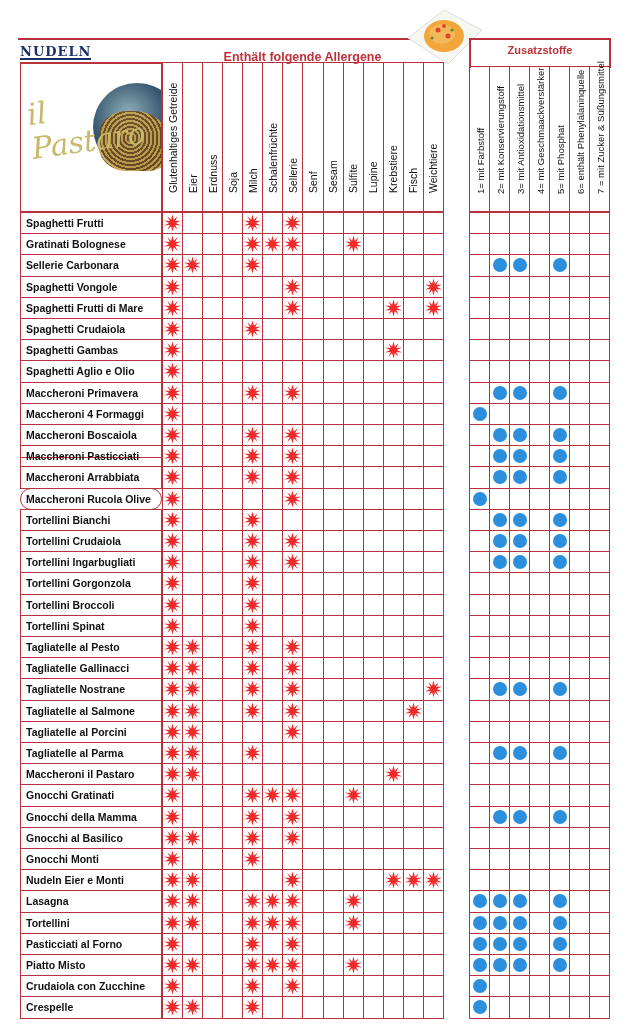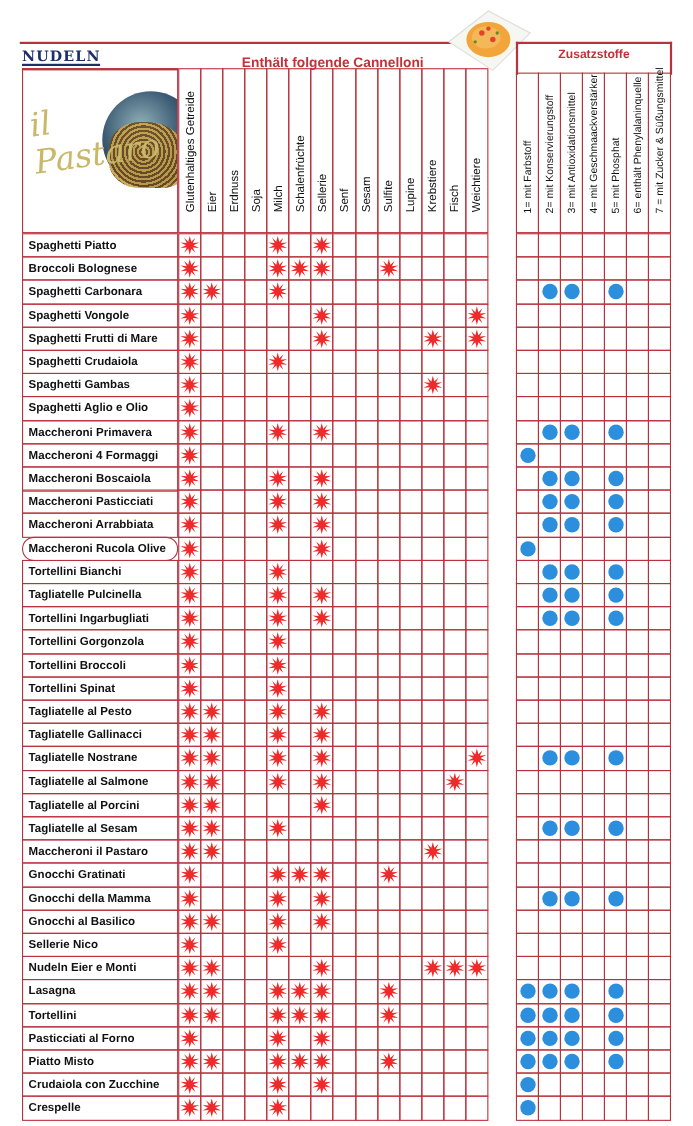--- a/index.html
+++ b/index.html
@@ -24,21 +24,21 @@
   .star { position:absolute; left:1px; top:1px; width:17px; height:18px; }
   .dot { position:absolute; left:3px; top:3px; width:14px; height:14px; border-radius:50%; background:#2b8fde; }
 </style>
 </head>
 <body>
 
 <div id="frame-top" class="abs"></div>
 <div id="brand" class="abs">
   <span id="brand-text">NUDELN</span>
 </div>
-<div id="allergen-title" class="abs">Enthält folgende Cannelloni</div>
+<div id="allergen-title" class="abs">Enthält folgende Allergene</div>
 
 <svg id="food-photo" class="abs" viewBox="0 0 80 58">
   <polygon points="4,30 40,2 78,22 44,56" fill="#f7f7f2" stroke="#ddd"></polygon>
   <ellipse cx="40" cy="28" rx="20" ry="16" fill="#f2a53a"></ellipse>
   <ellipse cx="38" cy="26" rx="13" ry="10" fill="#f4b85a"></ellipse>
   <circle cx="34" cy="22" r="2.5" fill="#e0442a"></circle>
     <circle cx="44" cy="28" r="2.5" fill="#e0442a"></circle>
     <circle cx="40" cy="18" r="2" fill="#e0442a"></circle>
   <circle cx="28" cy="30" r="1.5" fill="#5a8a2a"></circle>
     <circle cx="48" cy="22" r="1.5" fill="#5a8a2a"></circle>
@@ -111,21 +111,21 @@
     </div>
     <div class="hcell" style="left: 549.28px; width: 21.07px; top: 66px; height: 146px;">
       <span class="hlabel alabel">5= mit Phosphat</span>
     </div>
     <div class="hcell" style="left: 569.35px; width: 21.07px; top: 66px; height: 146px;">
       <span class="hlabel alabel">6= enthält Phenylalaninquelle</span>
     </div>
     <div class="hcell" style="left: 589.42px; width: 21.07px; top: 66px; height: 146px;">
       <span class="hlabel alabel">7 = mit Zucker &amp; Süßungsmittel</span>
     </div>
-    <div class="row-label" style="top: 212px; height: 22.2px;">Spaghetti Piatto</div>
+    <div class="row-label" style="top: 212px; height: 22.2px;">Spaghetti Frutti</div>
     <div class="cell" style="left: 162px; top: 212px; width: 21.07px; height: 22.2px;"><span><svg class="star" viewBox="0 0 20 20">
           <polygon fill="#ee2a2a" points="10,0 11.6,6.2 16,2 13.2,7.6 20,7 14,10 20,13 13.2,12.4 16,18 11.6,13.8 10,20 8.4,13.8 4,18 6.8,12.4 0,13 6,10 0,7 6.8,7.6 4,2 8.4,6.2"></polygon>
         </svg></span></div>
     <div class="cell" style="left: 182.07px; top: 212px; width: 21.07px; height: 22.2px;"></div>
     <div class="cell" style="left: 202.14px; top: 212px; width: 21.07px; height: 22.2px;"></div>
     <div class="cell" style="left: 222.21px; top: 212px; width: 21.07px; height: 22.2px;"></div>
     <div class="cell" style="left: 242.28px; top: 212px; width: 21.07px; height: 22.2px;"><span><svg class="star" viewBox="0 0 20 20">
           <polygon fill="#ee2a2a" points="10,0 11.6,6.2 16,2 13.2,7.6 20,7 14,10 20,13 13.2,12.4 16,18 11.6,13.8 10,20 8.4,13.8 4,18 6.8,12.4 0,13 6,10 0,7 6.8,7.6 4,2 8.4,6.2"></polygon>
         </svg></span></div>
     <div class="cell" style="left: 262.35px; top: 212px; width: 21.07px; height: 22.2px;"></div>
@@ -139,21 +139,21 @@
     <div class="cell" style="left: 382.77px; top: 212px; width: 21.07px; height: 22.2px;"></div>
     <div class="cell" style="left: 402.84px; top: 212px; width: 21.07px; height: 22.2px;"></div>
     <div class="cell" style="left: 422.91px; top: 212px; width: 21.07px; height: 22.2px;"></div>
     <div class="cell" style="left: 469px; top: 212px; width: 21.07px; height: 22.2px;"></div>
     <div class="cell" style="left: 489.07px; top: 212px; width: 21.07px; height: 22.2px;"></div>
     <div class="cell" style="left: 509.14px; top: 212px; width: 21.07px; height: 22.2px;"></div>
     <div class="cell" style="left: 529.21px; top: 212px; width: 21.07px; height: 22.2px;"></div>
     <div class="cell" style="left: 549.28px; top: 212px; width: 21.07px; height: 22.2px;"></div>
     <div class="cell" style="left: 569.35px; top: 212px; width: 21.07px; height: 22.2px;"></div>
     <div class="cell" style="left: 589.42px; top: 212px; width: 21.07px; height: 22.2px;"></div>
-    <div class="row-label" style="top: 233.2px; height: 22.2px;">Broccoli Bolognese</div>
+    <div class="row-label" style="top: 233.2px; height: 22.2px;">Gratinati Bolognese</div>
     <div class="cell" style="left: 162px; top: 233.2px; width: 21.07px; height: 22.2px;"><span><svg class="star" viewBox="0 0 20 20">
           <polygon fill="#ee2a2a" points="10,0 11.6,6.2 16,2 13.2,7.6 20,7 14,10 20,13 13.2,12.4 16,18 11.6,13.8 10,20 8.4,13.8 4,18 6.8,12.4 0,13 6,10 0,7 6.8,7.6 4,2 8.4,6.2"></polygon>
         </svg></span></div>
     <div class="cell" style="left: 182.07px; top: 233.2px; width: 21.07px; height: 22.2px;"></div>
     <div class="cell" style="left: 202.14px; top: 233.2px; width: 21.07px; height: 22.2px;"></div>
     <div class="cell" style="left: 222.21px; top: 233.2px; width: 21.07px; height: 22.2px;"></div>
     <div class="cell" style="left: 242.28px; top: 233.2px; width: 21.07px; height: 22.2px;"><span><svg class="star" viewBox="0 0 20 20">
           <polygon fill="#ee2a2a" points="10,0 11.6,6.2 16,2 13.2,7.6 20,7 14,10 20,13 13.2,12.4 16,18 11.6,13.8 10,20 8.4,13.8 4,18 6.8,12.4 0,13 6,10 0,7 6.8,7.6 4,2 8.4,6.2"></polygon>
         </svg></span></div>
     <div class="cell" style="left: 262.35px; top: 233.2px; width: 21.07px; height: 22.2px;"><span><svg class="star" viewBox="0 0 20 20">
@@ -171,21 +171,21 @@
     <div class="cell" style="left: 382.77px; top: 233.2px; width: 21.07px; height: 22.2px;"></div>
     <div class="cell" style="left: 402.84px; top: 233.2px; width: 21.07px; height: 22.2px;"></div>
     <div class="cell" style="left: 422.91px; top: 233.2px; width: 21.07px; height: 22.2px;"></div>
     <div class="cell" style="left: 469px; top: 233.2px; width: 21.07px; height: 22.2px;"></div>
     <div class="cell" style="left: 489.07px; top: 233.2px; width: 21.07px; height: 22.2px;"></div>
     <div class="cell" style="left: 509.14px; top: 233.2px; width: 21.07px; height: 22.2px;"></div>
     <div class="cell" style="left: 529.21px; top: 233.2px; width: 21.07px; height: 22.2px;"></div>
     <div class="cell" style="left: 549.28px; top: 233.2px; width: 21.07px; height: 22.2px;"></div>
     <div class="cell" style="left: 569.35px; top: 233.2px; width: 21.07px; height: 22.2px;"></div>
     <div class="cell" style="left: 589.42px; top: 233.2px; width: 21.07px; height: 22.2px;"></div>
-    <div class="row-label" style="top: 254.4px; height: 22.2px;">Spaghetti Carbonara</div>
+    <div class="row-label" style="top: 254.4px; height: 22.2px;">Sellerie Carbonara</div>
     <div class="cell" style="left: 162px; top: 254.4px; width: 21.07px; height: 22.2px;"><span><svg class="star" viewBox="0 0 20 20">
           <polygon fill="#ee2a2a" points="10,0 11.6,6.2 16,2 13.2,7.6 20,7 14,10 20,13 13.2,12.4 16,18 11.6,13.8 10,20 8.4,13.8 4,18 6.8,12.4 0,13 6,10 0,7 6.8,7.6 4,2 8.4,6.2"></polygon>
         </svg></span></div>
     <div class="cell" style="left: 182.07px; top: 254.4px; width: 21.07px; height: 22.2px;"><span><svg class="star" viewBox="0 0 20 20">
           <polygon fill="#ee2a2a" points="10,0 11.6,6.2 16,2 13.2,7.6 20,7 14,10 20,13 13.2,12.4 16,18 11.6,13.8 10,20 8.4,13.8 4,18 6.8,12.4 0,13 6,10 0,7 6.8,7.6 4,2 8.4,6.2"></polygon>
         </svg></span></div>
     <div class="cell" style="left: 202.14px; top: 254.4px; width: 21.07px; height: 22.2px;"></div>
     <div class="cell" style="left: 222.21px; top: 254.4px; width: 21.07px; height: 22.2px;"></div>
     <div class="cell" style="left: 242.28px; top: 254.4px; width: 21.07px; height: 22.2px;"><span><svg class="star" viewBox="0 0 20 20">
           <polygon fill="#ee2a2a" points="10,0 11.6,6.2 16,2 13.2,7.6 20,7 14,10 20,13 13.2,12.4 16,18 11.6,13.8 10,20 8.4,13.8 4,18 6.8,12.4 0,13 6,10 0,7 6.8,7.6 4,2 8.4,6.2"></polygon>
@@ -399,21 +399,21 @@
     <div class="cell" style="left: 422.91px; top: 402.8px; width: 21.07px; height: 22.2px;"></div>
     <div class="cell" style="left: 469px; top: 402.8px; width: 21.07px; height: 22.2px;">
       <span class="dot" style="background: rgb(43, 143, 222);"></span>
     </div>
     <div class="cell" style="left: 489.07px; top: 402.8px; width: 21.07px; height: 22.2px;"></div>
     <div class="cell" style="left: 509.14px; top: 402.8px; width: 21.07px; height: 22.2px;"></div>
     <div class="cell" style="left: 529.21px; top: 402.8px; width: 21.07px; height: 22.2px;"></div>
     <div class="cell" style="left: 549.28px; top: 402.8px; width: 21.07px; height: 22.2px;"></div>
     <div class="cell" style="left: 569.35px; top: 402.8px; width: 21.07px; height: 22.2px;"></div>
     <div class="cell" style="left: 589.42px; top: 402.8px; width: 21.07px; height: 22.2px;"></div>
-    <div class="row-label" style="top: 424px; height: 23px;">Maccheroni Boscaiola</div>
+    <div class="row-label" style="top: 424px; height: 34px;">Maccheroni Boscaiola</div>
     <div class="cell" style="left: 162px; top: 424px; width: 21.07px; height: 22.2px;"><span><svg class="star" viewBox="0 0 20 20">
           <polygon fill="#ee2a2a" points="10,0 11.6,6.2 16,2 13.2,7.6 20,7 14,10 20,13 13.2,12.4 16,18 11.6,13.8 10,20 8.4,13.8 4,18 6.8,12.4 0,13 6,10 0,7 6.8,7.6 4,2 8.4,6.2"></polygon>
         </svg></span></div>
     <div class="cell" style="left: 182.07px; top: 424px; width: 21.07px; height: 22.2px;"></div>
     <div class="cell" style="left: 202.14px; top: 424px; width: 21.07px; height: 22.2px;"></div>
     <div class="cell" style="left: 222.21px; top: 424px; width: 21.07px; height: 22.2px;"></div>
     <div class="cell" style="left: 242.28px; top: 424px; width: 21.07px; height: 22.2px;"><span><svg class="star" viewBox="0 0 20 20">
           <polygon fill="#ee2a2a" points="10,0 11.6,6.2 16,2 13.2,7.6 20,7 14,10 20,13 13.2,12.4 16,18 11.6,13.8 10,20 8.4,13.8 4,18 6.8,12.4 0,13 6,10 0,7 6.8,7.6 4,2 8.4,6.2"></polygon>
         </svg></span></div>
     <div class="cell" style="left: 262.35px; top: 424px; width: 21.07px; height: 22.2px;"></div>
@@ -561,21 +561,21 @@
     </div>
     <div class="cell" style="left: 509.14px; top: 508.8px; width: 21.07px; height: 22.2px;">
       <span class="dot" style="background: rgb(43, 143, 222);"></span>
     </div>
     <div class="cell" style="left: 529.21px; top: 508.8px; width: 21.07px; height: 22.2px;"></div>
     <div class="cell" style="left: 549.28px; top: 508.8px; width: 21.07px; height: 22.2px;">
       <span class="dot" style="background: rgb(43, 143, 222);"></span>
     </div>
     <div class="cell" style="left: 569.35px; top: 508.8px; width: 21.07px; height: 22.2px;"></div>
     <div class="cell" style="left: 589.42px; top: 508.8px; width: 21.07px; height: 22.2px;"></div>
-    <div class="row-label" style="top: 530px; height: 22.2px;">Tagliatelle Pulcinella</div>
+    <div class="row-label" style="top: 530px; height: 22.2px;">Tortellini Crudaiola</div>
     <div class="cell" style="left: 162px; top: 530px; width: 21.07px; height: 22.2px;"><span><svg class="star" viewBox="0 0 20 20">
           <polygon fill="#ee2a2a" points="10,0 11.6,6.2 16,2 13.2,7.6 20,7 14,10 20,13 13.2,12.4 16,18 11.6,13.8 10,20 8.4,13.8 4,18 6.8,12.4 0,13 6,10 0,7 6.8,7.6 4,2 8.4,6.2"></polygon>
         </svg></span></div>
     <div class="cell" style="left: 182.07px; top: 530px; width: 21.07px; height: 22.2px;"></div>
     <div class="cell" style="left: 202.14px; top: 530px; width: 21.07px; height: 22.2px;"></div>
     <div class="cell" style="left: 222.21px; top: 530px; width: 21.07px; height: 22.2px;"></div>
     <div class="cell" style="left: 242.28px; top: 530px; width: 21.07px; height: 22.2px;"><span><svg class="star" viewBox="0 0 20 20">
           <polygon fill="#ee2a2a" points="10,0 11.6,6.2 16,2 13.2,7.6 20,7 14,10 20,13 13.2,12.4 16,18 11.6,13.8 10,20 8.4,13.8 4,18 6.8,12.4 0,13 6,10 0,7 6.8,7.6 4,2 8.4,6.2"></polygon>
         </svg></span></div>
     <div class="cell" style="left: 262.35px; top: 530px; width: 21.07px; height: 22.2px;"></div>
@@ -865,21 +865,21 @@
     <div class="cell" style="left: 382.77px; top: 720.8px; width: 21.07px; height: 22.2px;"></div>
     <div class="cell" style="left: 402.84px; top: 720.8px; width: 21.07px; height: 22.2px;"></div>
     <div class="cell" style="left: 422.91px; top: 720.8px; width: 21.07px; height: 22.2px;"></div>
     <div class="cell" style="left: 469px; top: 720.8px; width: 21.07px; height: 22.2px;"></div>
     <div class="cell" style="left: 489.07px; top: 720.8px; width: 21.07px; height: 22.2px;"></div>
     <div class="cell" style="left: 509.14px; top: 720.8px; width: 21.07px; height: 22.2px;"></div>
     <div class="cell" style="left: 529.21px; top: 720.8px; width: 21.07px; height: 22.2px;"></div>
     <div class="cell" style="left: 549.28px; top: 720.8px; width: 21.07px; height: 22.2px;"></div>
     <div class="cell" style="left: 569.35px; top: 720.8px; width: 21.07px; height: 22.2px;"></div>
     <div class="cell" style="left: 589.42px; top: 720.8px; width: 21.07px; height: 22.2px;"></div>
-    <div class="row-label" style="top: 742px; height: 22.2px;">Tagliatelle al Sesam</div>
+    <div class="row-label" style="top: 742px; height: 22.2px;">Tagliatelle al Parma</div>
     <div class="cell" style="left: 162px; top: 742px; width: 21.07px; height: 22.2px;"><span><svg class="star" viewBox="0 0 20 20">
           <polygon fill="#ee2a2a" points="10,0 11.6,6.2 16,2 13.2,7.6 20,7 14,10 20,13 13.2,12.4 16,18 11.6,13.8 10,20 8.4,13.8 4,18 6.8,12.4 0,13 6,10 0,7 6.8,7.6 4,2 8.4,6.2"></polygon>
         </svg></span></div>
     <div class="cell" style="left: 182.07px; top: 742px; width: 21.07px; height: 22.2px;"><span><svg class="star" viewBox="0 0 20 20">
           <polygon fill="#ee2a2a" points="10,0 11.6,6.2 16,2 13.2,7.6 20,7 14,10 20,13 13.2,12.4 16,18 11.6,13.8 10,20 8.4,13.8 4,18 6.8,12.4 0,13 6,10 0,7 6.8,7.6 4,2 8.4,6.2"></polygon>
         </svg></span></div>
     <div class="cell" style="left: 202.14px; top: 742px; width: 21.07px; height: 22.2px;"></div>
     <div class="cell" style="left: 222.21px; top: 742px; width: 21.07px; height: 22.2px;"></div>
     <div class="cell" style="left: 242.28px; top: 742px; width: 21.07px; height: 22.2px;"><span><svg class="star" viewBox="0 0 20 20">
           <polygon fill="#ee2a2a" points="10,0 11.6,6.2 16,2 13.2,7.6 20,7 14,10 20,13 13.2,12.4 16,18 11.6,13.8 10,20 8.4,13.8 4,18 6.8,12.4 0,13 6,10 0,7 6.8,7.6 4,2 8.4,6.2"></polygon>
@@ -1023,21 +1023,21 @@
     <div class="cell" style="left: 382.77px; top: 826.8px; width: 21.07px; height: 22.2px;"></div>
     <div class="cell" style="left: 402.84px; top: 826.8px; width: 21.07px; height: 22.2px;"></div>
     <div class="cell" style="left: 422.91px; top: 826.8px; width: 21.07px; height: 22.2px;"></div>
     <div class="cell" style="left: 469px; top: 826.8px; width: 21.07px; height: 22.2px;"></div>
     <div class="cell" style="left: 489.07px; top: 826.8px; width: 21.07px; height: 22.2px;"></div>
     <div class="cell" style="left: 509.14px; top: 826.8px; width: 21.07px; height: 22.2px;"></div>
     <div class="cell" style="left: 529.21px; top: 826.8px; width: 21.07px; height: 22.2px;"></div>
     <div class="cell" style="left: 549.28px; top: 826.8px; width: 21.07px; height: 22.2px;"></div>
     <div class="cell" style="left: 569.35px; top: 826.8px; width: 21.07px; height: 22.2px;"></div>
     <div class="cell" style="left: 589.42px; top: 826.8px; width: 21.07px; height: 22.2px;"></div>
-    <div class="row-label" style="top: 848px; height: 22.2px;">Sellerie Nico</div>
+    <div class="row-label" style="top: 848px; height: 22.2px;">Gnocchi Monti</div>
     <div class="cell" style="left: 162px; top: 848px; width: 21.07px; height: 22.2px;"><span><svg class="star" viewBox="0 0 20 20">
           <polygon fill="#ee2a2a" points="10,0 11.6,6.2 16,2 13.2,7.6 20,7 14,10 20,13 13.2,12.4 16,18 11.6,13.8 10,20 8.4,13.8 4,18 6.8,12.4 0,13 6,10 0,7 6.8,7.6 4,2 8.4,6.2"></polygon>
         </svg></span></div>
     <div class="cell" style="left: 182.07px; top: 848px; width: 21.07px; height: 22.2px;"></div>
     <div class="cell" style="left: 202.14px; top: 848px; width: 21.07px; height: 22.2px;"></div>
     <div class="cell" style="left: 222.21px; top: 848px; width: 21.07px; height: 22.2px;"></div>
     <div class="cell" style="left: 242.28px; top: 848px; width: 21.07px; height: 22.2px;"><span><svg class="star" viewBox="0 0 20 20">
           <polygon fill="#ee2a2a" points="10,0 11.6,6.2 16,2 13.2,7.6 20,7 14,10 20,13 13.2,12.4 16,18 11.6,13.8 10,20 8.4,13.8 4,18 6.8,12.4 0,13 6,10 0,7 6.8,7.6 4,2 8.4,6.2"></polygon>
         </svg></span></div>
     <div class="cell" style="left: 262.35px; top: 848px; width: 21.07px; height: 22.2px;"></div>

